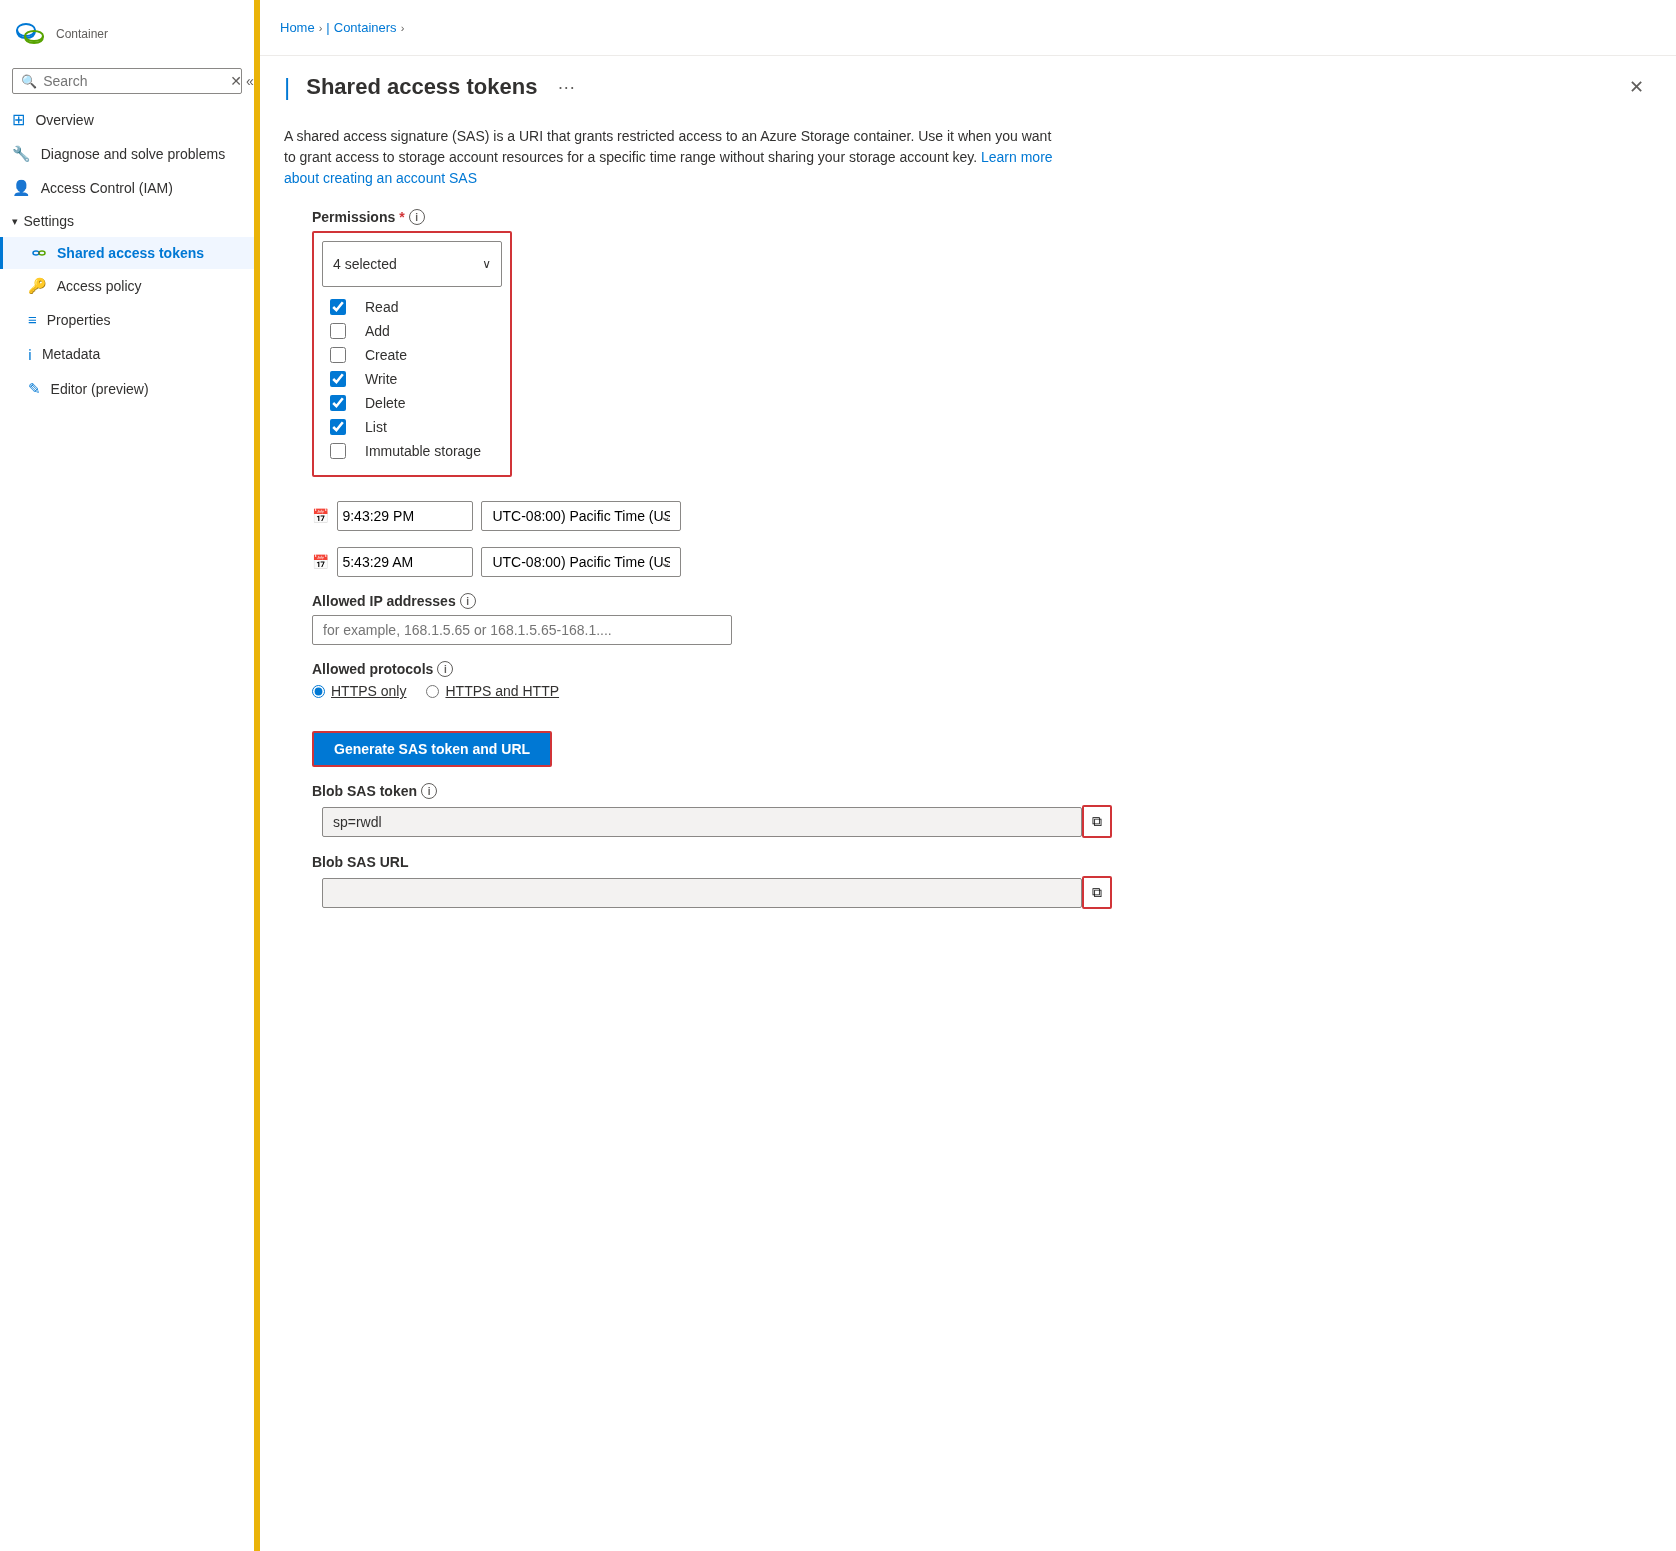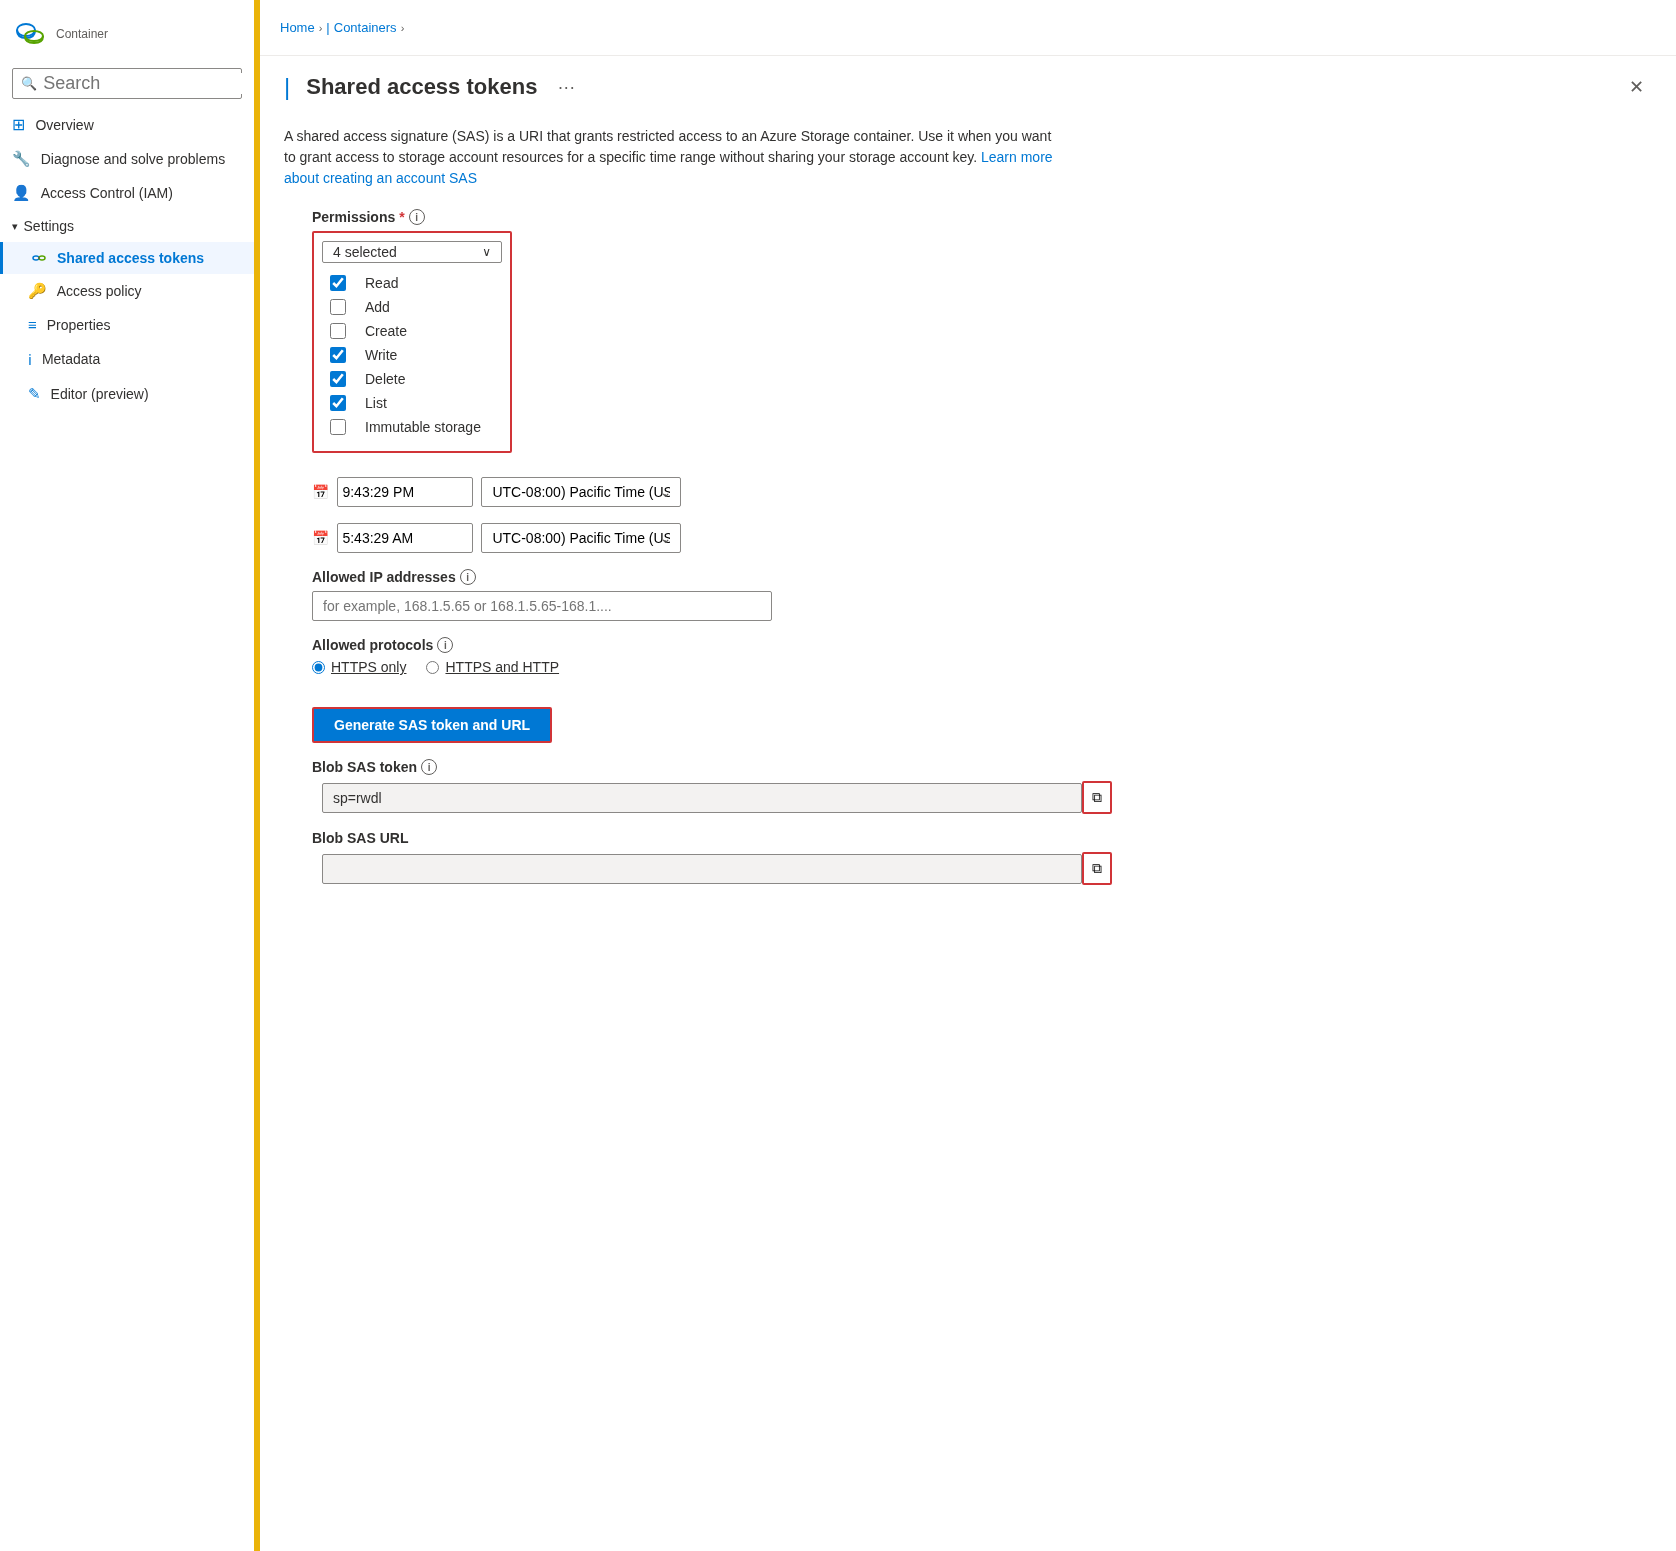--- a/index.html
+++ b/index.html
@@ -36,21 +36,21 @@
       border: 1px solid #8a8886;
       border-radius: 2px;
       padding: 4px 8px;
       gap: 6px;
       background: #fff;
     }
 
     .search-box input {
       border: none;
       outline: none;
-      font-size: 18px;
+      font-size: 14px;
       flex: 1;
       color: #323130;
     }
 
     .search-box-icons {
       display: flex;
       gap: 4px;
       color: #605e5c;
     }
 
@@ -176,21 +176,21 @@
       display: inline-block;
       background: #fff;
       min-width: 200px;
     }
 
     .permissions-dropdown {
       display: flex;
       align-items: center;
       justify-content: space-between;
       border: 1px solid #8a8886;
-      padding: 2px 10px;
+      padding: 14px 10px;
       cursor: pointer;
       font-size: 14px;
       background: #fff;
       border-radius: 2px;
       margin-bottom: 4px;
     }
 
     .permissions-list {
       padding: 4px 0;
     }
@@ -255,21 +255,21 @@
     .calendar-icon {
       color: #605e5c;
       cursor: pointer;
     }
 
     .text-input {
       border: 1px solid #8a8886;
       padding: 6px 10px;
       font-size: 14px;
       border-radius: 2px;
-      width: 460px;
+      width: 420px;
       color: #605e5c;
     }
 
     
     .radio-group {
       display: flex;
       gap: 20px;
       align-items: center;
       text-decoration: underline;
     }

